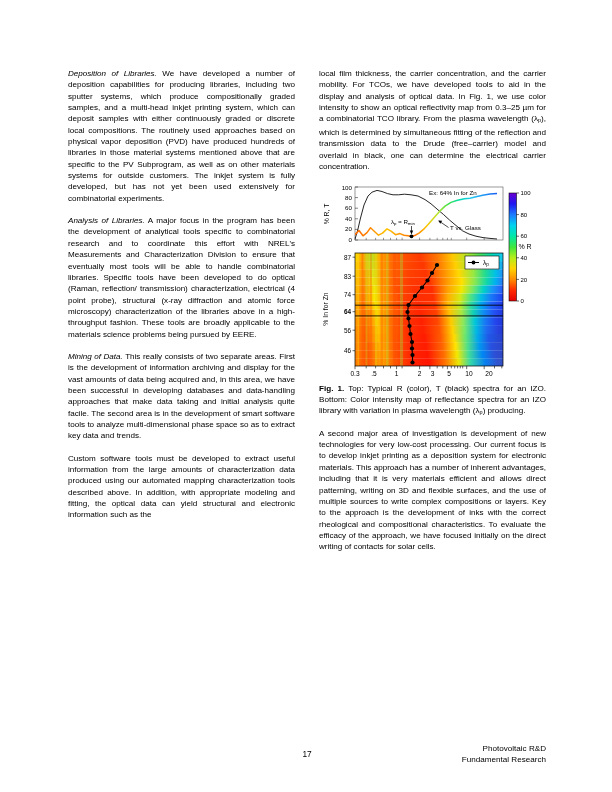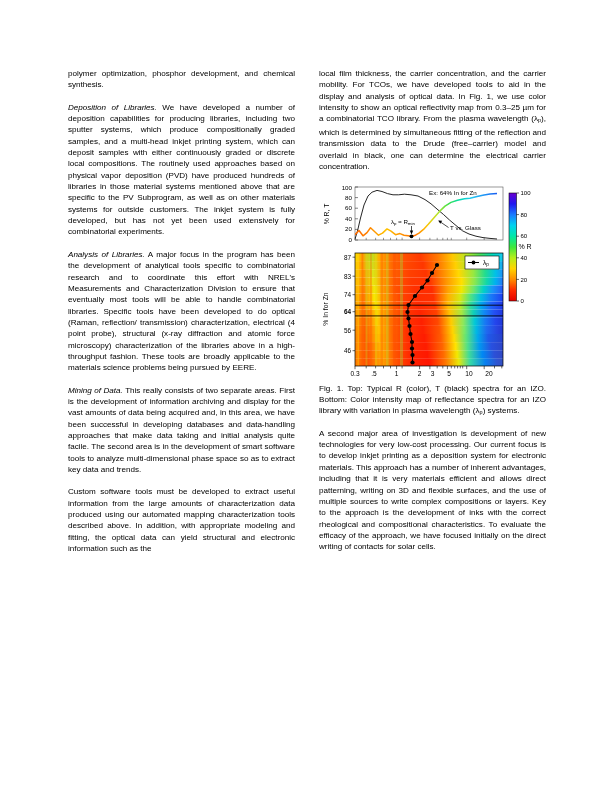--- a/index.html
+++ b/index.html
@@ -34,21 +34,21 @@
   }
   p.body {
     margin: 0 0 11px 0;
     font-size: 8.1px;
     line-height: 11.35px;
     text-align: justify;
     letter-spacing: -0.02px;
     word-spacing: 0.1px;
   }
   .ital { font-style: italic; margin-top: 48px; }
-  .bold { font-weight: normal; }
+  .bold { font-weight: bold; }
   sub { font-size: 0.68em; vertical-align: -0.22em; }
 
   
   .figure {
     margin: 6px 0 9px 0;
     width: 227px;
   }
   .figwrap {
     position: relative;
     width: 227px;
@@ -88,21 +88,20 @@
   svg { display: block; }
 </style>
 </head>
 <body>
 
 <div class="page">
 
   <div class="columns">
 
     <div class="col">
-      <p class="body">polymer optimization, phosphor development, and chemical synthesis.</p>
       <p class="body"><span class="ital">Deposition of Libraries.</span><span> We have developed a number of deposition capabilities for producing libraries, including two sputter systems, which produce compositionally graded samples, and a multi-head inkjet printing system, which can deposit samples with either continuously graded or discrete local compositions. The routinely used approaches based on physical vapor deposition (PVD) have produced hundreds of libraries in those material systems mentioned above that are specific to the PV Subprogram, as well as on other materials systems for outside customers. The inkjet system is fully developed, but has not yet been used extensively for combinatorial experiments.</span></p>
       <p class="body"><span class="ital">Analysis of Libraries.</span><span> A major focus in the program has been the development of analytical tools specific to combinatorial research and to coordinate this effort with NREL's Measurements and Characterization Division to ensure that eventually most tools will be able to handle combinatorial libraries. Specific tools have been developed to do optical (Raman, reflection/ transmission) characterization, electrical (4 point probe), structural (x-ray diffraction and atomic force microscopy) characterization of the libraries above in a high-throughput fashion. These tools are broadly applicable to the materials science problems being pursued by EERE.</span></p>
       <p class="body"><span class="ital">Mining of Data.</span><span> This really consists of two separate areas. First is the development of information archiving and display for the vast amounts of data being acquired and, in this area, we have been successful in developing databases and data-handling approaches that make data taking and initial analysis quite facile. The second area is in the development of smart software tools to analyze multi-dimensional phase space so as to extract key data and trends.</span></p>
       <p class="body">Custom software tools must be developed to extract useful information from the large amounts of characterization data produced using our automated mapping characterization tools described above. In addition, with appropriate modeling and fitting, the optical data can yield structural and electronic information such as the</p>
     </div>
 
     <div class="col">
 
       <p class="body"><span>local film thickness, the carrier concentration, and the carrier mobility. For TCOs, we have developed tools to aid in the display and analysis of optical data. In Fig. 1, we use color intensity to show an optical reflectivity map from 0.3–25 µm for a combinatorial TCO library. From the plasma wavelength (λ</span><sub>p</sub><span>), which is determined by simultaneous fitting of the reflection and transmission data to the Drude (free–carrier) model and overlaid in black, one can determine the electrical carrier concentration.</span></p>
 
@@ -573,21 +572,28 @@
                 <text x="201.5" y="77">40</text>
                 <text x="201.5" y="98.6">20</text>
                 <text x="201.5" y="120.2">0</text>
               </g>
               <text x="206" y="66" font-size="7" font-family="'Liberation Sans',sans-serif" fill="#000" text-anchor="middle">% R</text>
             </g>
 
           </svg>
         </div>
 
-        <div class="caption"><span class="bold">Fig. 1.</span><span>  Top:  Typical R (color), T (black) spectra for an IZO.   Bottom:   Color intensity map of reflectance spectra for an IZO library with variation in plasma wavelength (λ</span><sub>p</sub><span>) systems.</span></div>
+        <div class="caption"><span class="bold">Fig. 1.</span><span>  Top:  Typical R (color), T (black) spectra for an IZO.   Bottom:   Color intensity map of reflectance spectra for an IZO library with variation in plasma wavelength (λ</span><sub>p</sub><span>) producing.</span></div>
       </div>
 
       <p class="body">A second major area of investigation is development of new technologies for very low-cost processing. Our current focus is to develop inkjet printing as a deposition system for electronic materials. This approach has a number of inherent advantages, including that it is very materials efficient and allows direct patterning, writing on 3D and flexible surfaces, and the use of multiple sources to write complex compositions or layers. Key to the approach is the development of inks with the correct rheological and compositional characteristics. To evaluate the efficacy of the approach, we have focused initially on the direct writing of contacts for solar cells.</p>
     </div>
   </div>
 
+  <div class="footer">
+    <div class="pagenum">17</div>
+    <div class="footer-right">
+      <div>Photovoltaic R&amp;D</div>
+      <div>Fundamental Research</div>
+    </div>
+  </div>
 
 </div>
 
 </body></html>

